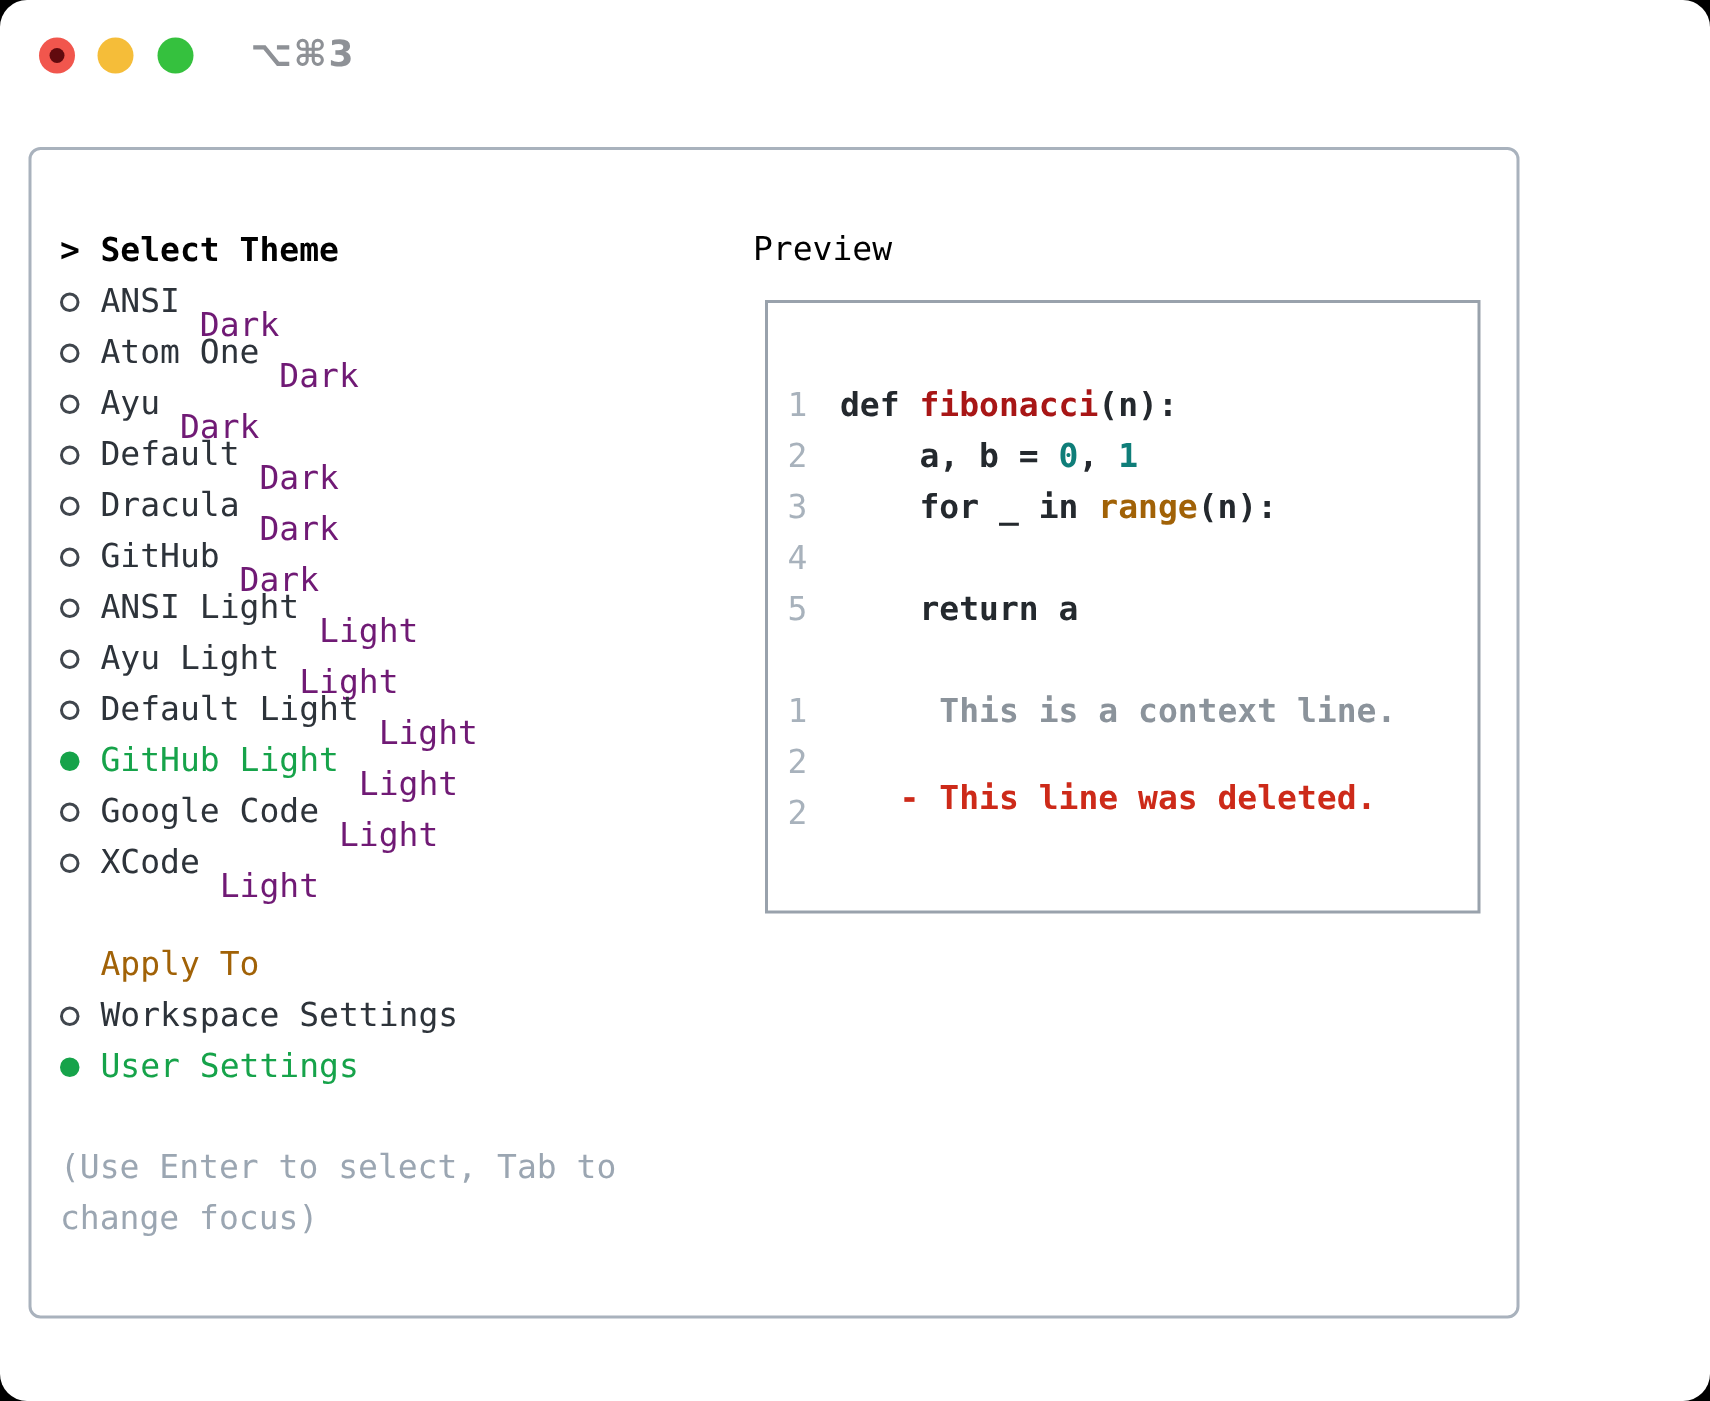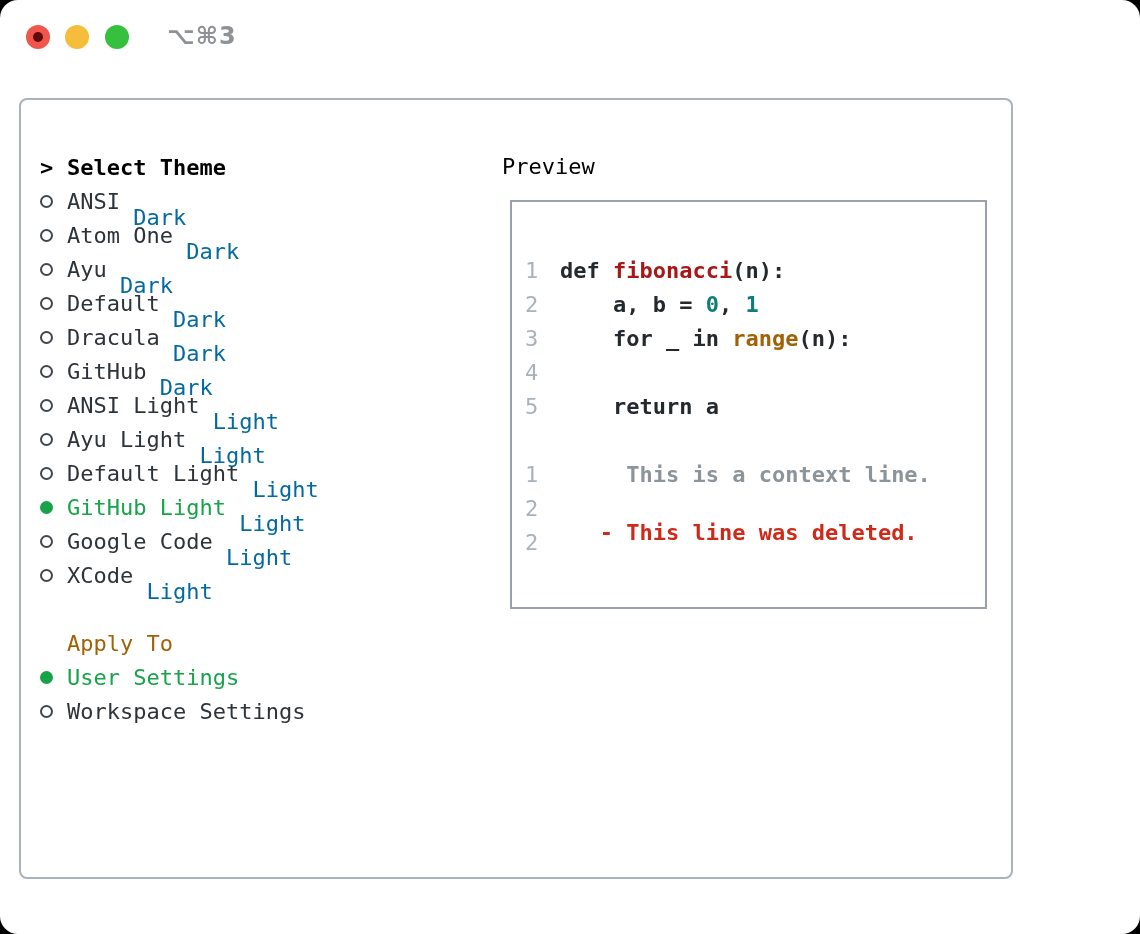--- a/index.html
+++ b/index.html
@@ -29,21 +29,21 @@
   
   .left-col{position:absolute;left:19px;top:50px;width:432px;}
   .row{display:flex;align-items:center;height:34px;}
   .marker{width:27px;flex:none;display:flex;align-items:center;}
   .prompt{color:#000;font-weight:700;}
   .radio{width:13px;height:13px;box-sizing:border-box;border:2px solid #40464d;border-radius:50%;}
   .radio.on{background:#16a34a;border-color:#16a34a;}
   .header-label{font-weight:700;color:#000;}
   .opt-name{color:#2d333a;}
   .row.selected .opt-name{color:#16a34a;}
-  .opt-variant{color:#0369a1;margin-left:1ch;margin-top:32px;}
+  .opt-variant{color:#701a75;margin-left:1ch;margin-top:32px;}
   .section-label{color:#a16207;}
   .spacer{height:34px;}
   .hint{color:#9ba6b2;line-height:34px;white-space:normal;}
   
   .preview-title{
     position:absolute;left:481px;top:50px;height:34px;line-height:34px;
     font-weight:400;color:#000;
   }
   .preview-box{
     position:absolute;left:489px;top:100px;width:477px;height:409px;box-sizing:border-box;
@@ -170,36 +170,37 @@
         </div>
 
       <div class="spacer"></div>
 
       <div class="row">
         <span class="marker"></span>
         <span class="section-label">Apply To</span>
       </div>
 
       <div id="apply-list">
+          <div class="row option">
+            <span class="marker">
+              <span class="radio"></span>
+            </span>
+            <span class="opt-name">Workspace Settings</span>
+          </div>
           <div class="row option selected">
             <span class="marker">
               <span class="radio on"></span>
             </span>
             <span class="opt-name">User Settings</span>
           </div>
-          <div class="row option">
-            <span class="marker">
-              <span class="radio"></span>
-            </span>
-            <span class="opt-name">Workspace Settings</span>
-          </div>
         </div>
 
       <div class="spacer"></div>
 
+      <div class="hint">(Use Enter to select, Tab to change focus)</div>
     </div>
 
     <div class="preview-title">Preview</div>
 
     <div class="preview-box">
       <div id="code-lines">
           <div class="pline">
             <span class="ln">1</span>
             <span class="lcontent"><span class="tok-plain">def </span><span class="tok-func">fibonacci</span><span class="tok-plain">(n):</span></span>
           </div>

